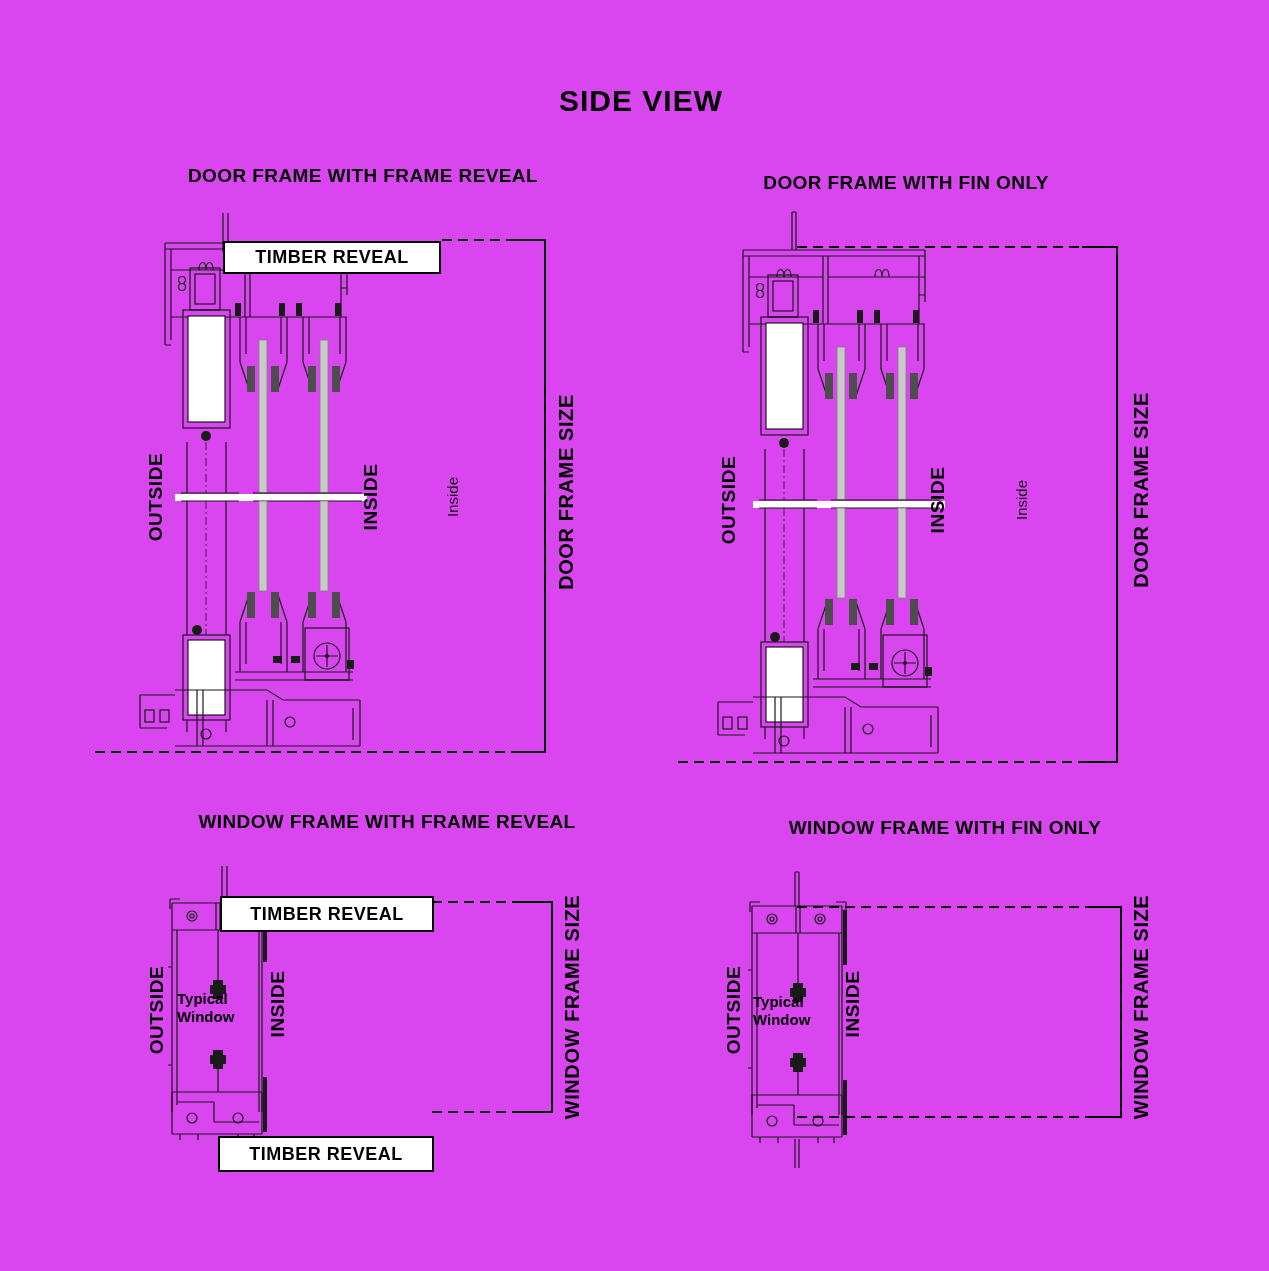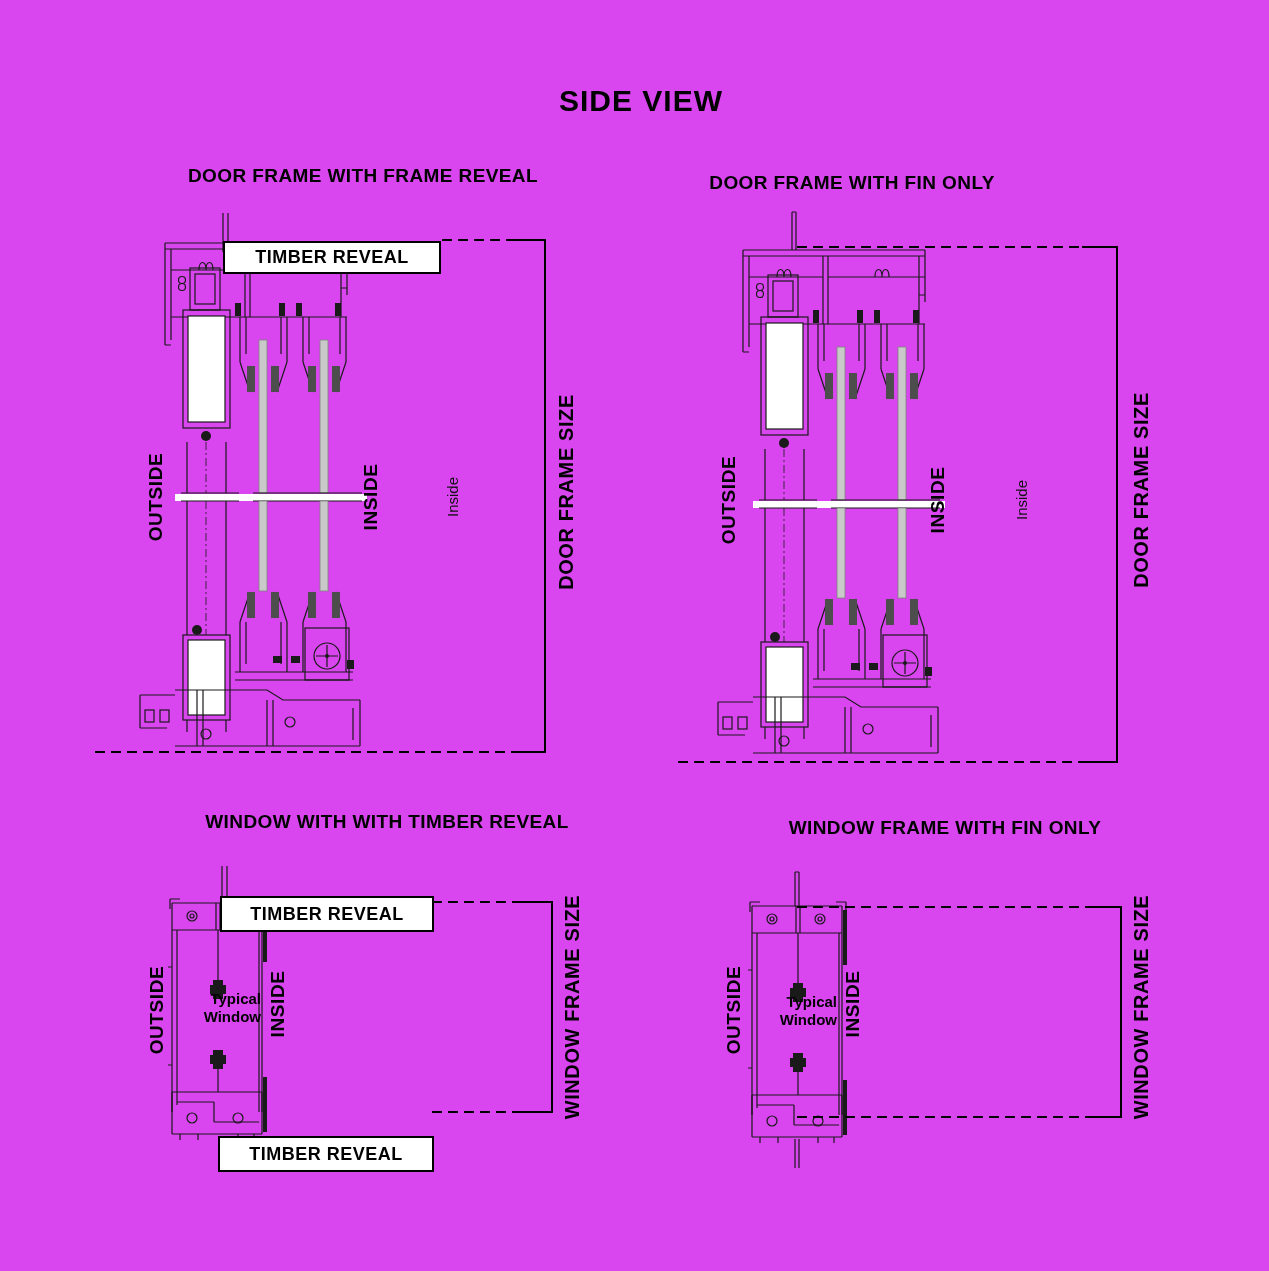--- a/index.html
+++ b/index.html
@@ -14,21 +14,21 @@
           font-size:19px;font-weight:bold;letter-spacing:.6px;}
   .vlabel.big{font-size:20px;}
   .vnote{position:absolute;transform:translate(-50%,-50%) rotate(-90deg);white-space:nowrap;
          font-size:15px;font-weight:normal;color:#111;}
   .trbox{position:absolute;border:2px solid #000;background:#fff;display:flex;align-items:center;
          justify-content:center;font-size:18px;font-weight:bold;letter-spacing:.5px;z-index:6;margin-top:28px;}
   .dash{position:absolute;height:2px;
         background:repeating-linear-gradient(90deg,#000 0 10px,transparent 10px 16px);}
   .bracket{position:absolute;width:2px;background:#000;}
   .solidseg{position:absolute;height:2px;background:#000;}
-  .twin{position:absolute;width:84px;text-align:right;font-size:15px;font-weight:bold;
+  .twin{position:absolute;width:84px;text-align:left;font-size:15px;font-weight:bold;
         line-height:1.2;z-index:4;}
   svg{overflow:visible;}
 </style>
 </head>
 <body>
 
 <div id="stage">
 
   <svg width="0" height="0" class="abs" aria-hidden="true">
     <defs>
@@ -177,41 +177,41 @@
     <div class="solidseg" style="left:512px;top:751px;width:34px"></div>
     <div class="bracket" style="left:544px;top:239px;height:514px"></div>
 
     <div class="vlabel" style="left:156px;top:497px">OUTSIDE</div>
     <div class="vlabel" style="left:371px;top:497px">INSIDE</div>
     <div class="vnote" style="left:452px;top:497px">Inside</div>
     <div class="vlabel big" style="left:566px;top:492px">DOOR FRAME SIZE</div>
   </div>
 
   <div>
-    <div class="ptitle" style="left:852px;top:172px">DOOR FRAME WITH FIN ONLY</div>
+    <div class="ptitle" style="left:906px;top:172px">DOOR FRAME WITH FIN ONLY</div>
 
     <svg class="abs" style="left:713px;top:247px" width="235" height="525" viewBox="0 0 235 525">
       <use href="#door-sec"></use>
       <path d="M79,-35 V3 M83,-35 V3 M79,-35 H83" fill="none" stroke="#1a1a1a" stroke-width="1.2"></path>
     </svg>
 
     <div class="dash" style="left:797px;top:246px;width:289px"></div>
     <div class="solidseg" style="left:1082px;top:246px;width:34px"></div>
     <div class="dash" style="left:678px;top:761px;width:408px"></div>
     <div class="solidseg" style="left:1082px;top:761px;width:34px"></div>
     <div class="bracket" style="left:1116px;top:246px;height:517px"></div>
 
     <div class="vlabel" style="left:729px;top:500px">OUTSIDE</div>
     <div class="vlabel" style="left:938px;top:500px">INSIDE</div>
     <div class="vnote" style="left:1021px;top:500px">Inside</div>
     <div class="vlabel big" style="left:1141px;top:490px">DOOR FRAME SIZE</div>
   </div>
 
   <div>
-    <div class="ptitle" style="left:387px;top:811px">WINDOW WITH WITH TIMBER REVEAL</div>
+    <div class="ptitle" style="left:387px;top:811px">WINDOW FRAME WITH FRAME REVEAL</div>
 
     <div class="trbox" style="left:220px;top:868px;width:210px;height:32px">TIMBER REVEAL</div>
     <div class="trbox" style="left:218px;top:1108px;width:212px;height:32px">TIMBER REVEAL</div>
 
     <svg class="abs" style="left:168px;top:897px" width="100" height="245" viewBox="0 0 100 245">
       <use href="#win-sec"></use>
       <path d="M54,-31 V8 M59,-31 V8 M87,241 V266 M92,241 V266" fill="none" stroke="#1a1a1a" stroke-width="1.2"></path>
     </svg>
 
     <div class="twin" style="left:177px;top:990px">Typical Window</div>

